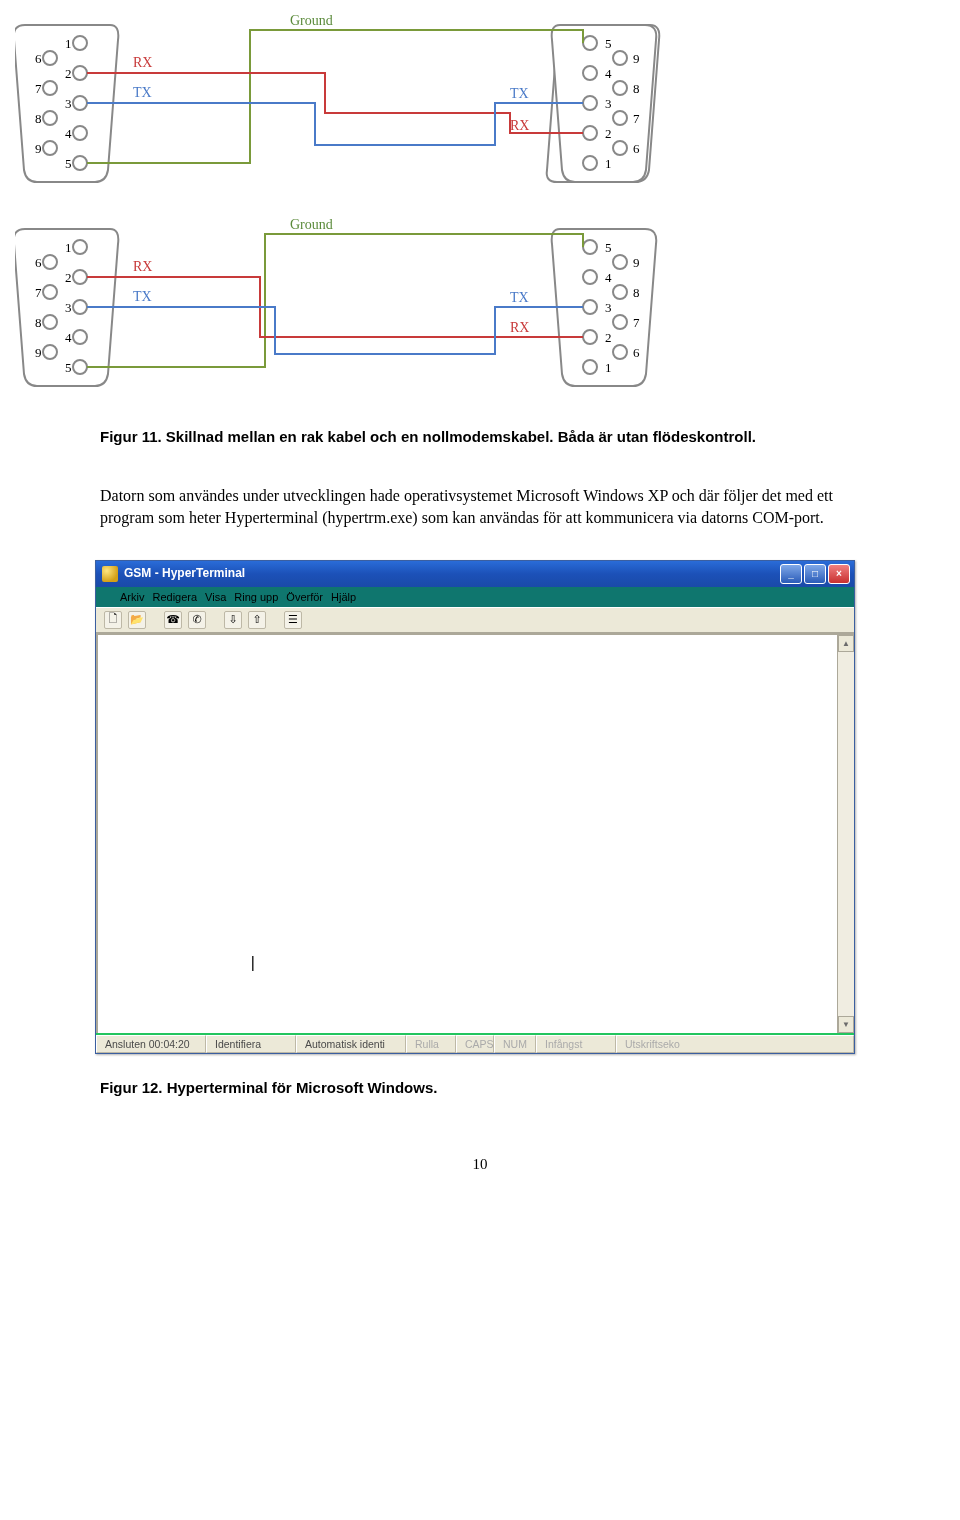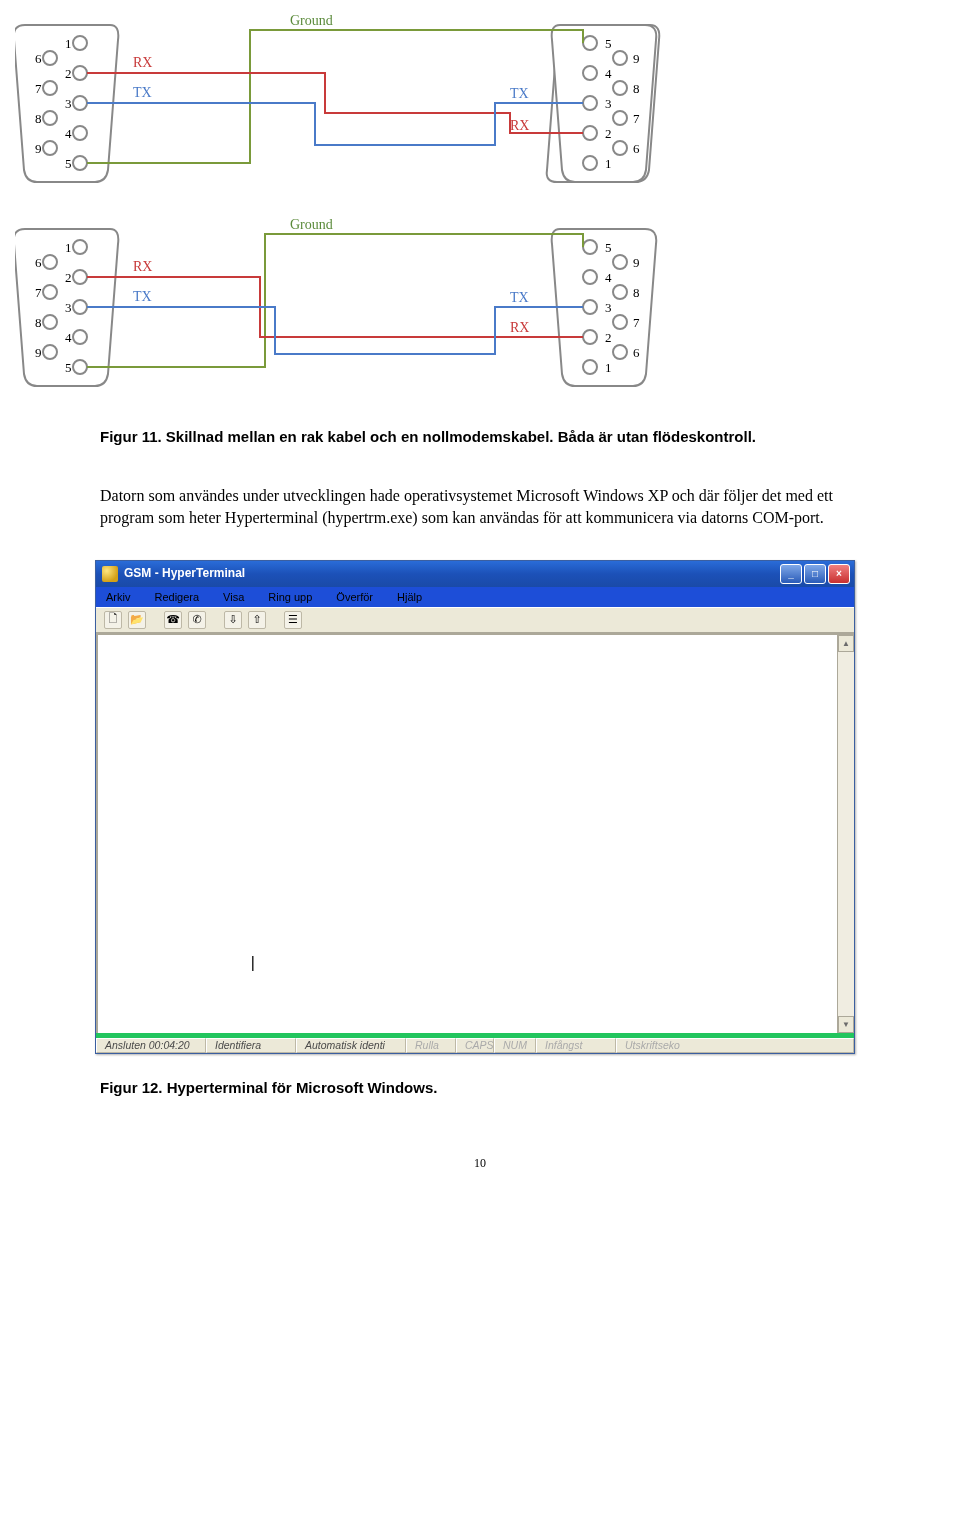--- a/index.html
+++ b/index.html
@@ -82,24 +82,24 @@
     display: flex;
     align-items: center;
     justify-content: center;
     font-size: 10px;
     font-weight: bold;
   }
   .ht-winbtn.close {
     background: linear-gradient(to bottom, #f08080, #c83030);
   }
   .ht-menubar {
-    background: #1d4ed8;
-    display: flex;
-    gap: 24px;
-    padding: 4px 10px;
+    background: #0f766e;
+    display: flex;
+    gap: 8px;
+    padding: 4px 24px;
     color: #000;
   }
   .ht-toolbar {
     background: #ece9d8;
     border-top: 1px solid #fff;
     border-bottom: 1px solid #aca899;
     display: flex;
     gap: 6px;
     padding: 3px 8px;
   }
@@ -151,41 +151,40 @@
     border: 1px solid #aca899;
     font-size: 8px;
     display: flex;
     align-items: center;
     justify-content: center;
     color: #6b6b6b;
   }
   .ht-scroll-track { flex: 1; background: #f0ede1; }
   .ht-statusbar {
     background: #ece9d8;
-    border-top: 5px solid #22c55e;
+    border-top: 2px solid #22c55e;
     display: flex;
     font-size: 10.5px;
     color: #4a4a4a;
     height: 20px;
     align-items: stretch;
-    font-style: italic;
   }
   .ht-status-pane {
     border: 1px solid #bdb8a6;
     border-top-color: #fff;
     border-left-color: #fff;
     padding: 2px 8px;
     display: flex;
     align-items: center;
     background: #ece9d8;
   }
   .page-num {
     text-align: center;
     margin-top: 60px;
-    font-size: 12px;
+    font-size: 15px;
   }
 </style>
 </head>
 <body>
 
 <div class="page">
 
   <div class="diagram-wrap">
     <svg class="diagram" viewBox="0 0 650 180">
 

